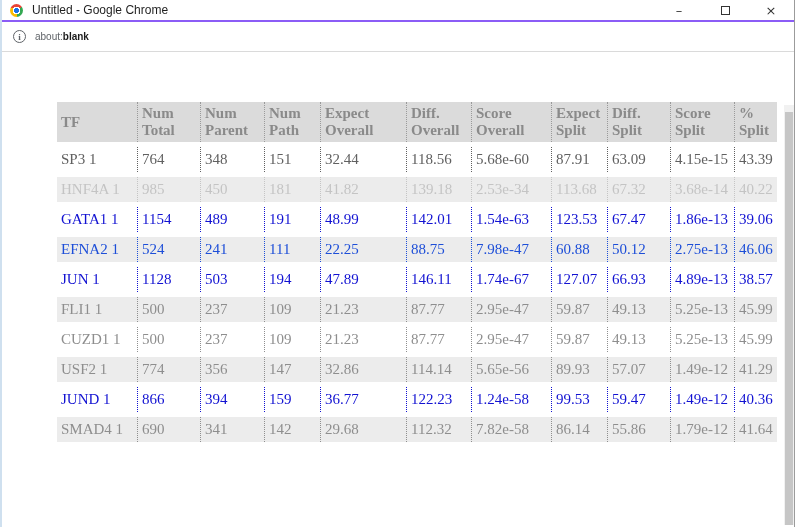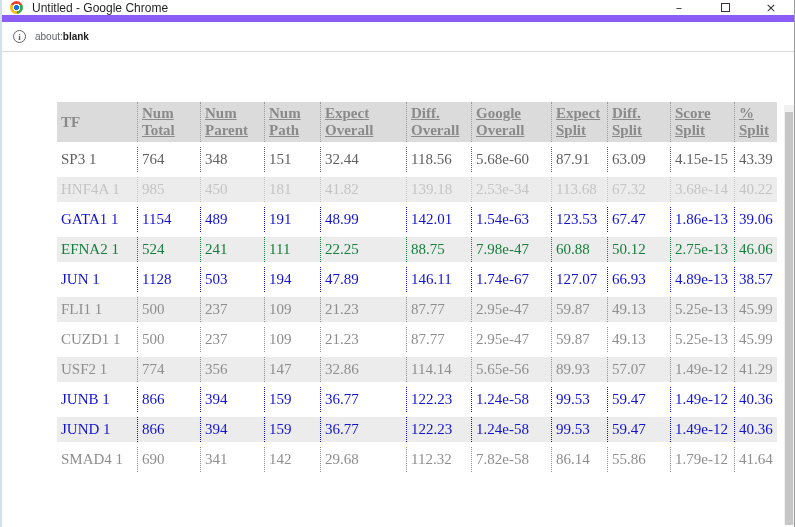--- a/index.html
+++ b/index.html
@@ -3,21 +3,21 @@
 <meta charset="utf-8">
 <style>
   * { margin:0; padding:0; box-sizing:border-box; }
   html,body { width:795px; height:527px; overflow:hidden; background:#fff;
               font-family:"Liberation Sans", sans-serif; }
   .window { position:relative; width:795px; height:527px; background:#fff;
             border-left:2px solid #cfe0ef; border-right:1px solid #9b9b9b; overflow:hidden; }
 
   
   .titlebar { height:22px; display:flex; align-items:center; background:#fff;
-              border-bottom:7px solid #8b5cf6; padding-left:8px; }
+              border-bottom:2px solid #8b5cf6; padding-left:8px; }
   .chrome-icon { width:13px; height:13px; border-radius:50%; flex:0 0 auto;
     background:
       radial-gradient(circle at center, #1a73e8 0 30%, #ffffff 30% 42%, rgba(0,0,0,0) 42%),
       conic-gradient(from -60deg, #ea4335 0 33%, #34a853 33% 66%, #fbbc05 66% 100%); }
   .win-title { font-size:12px; color:#1f1f1f; margin-left:9px; }
   .win-controls { margin-left:auto; display:flex; height:100%; }
   .win-btn { width:46px; height:100%; display:flex; align-items:center; justify-content:center;
              font-size:13px; color:#333; cursor:default; font-family:"DejaVu Sans",sans-serif; }
   .win-btn.max span { display:block; width:9px; height:9px; border:1px solid #333; }
 
@@ -34,28 +34,28 @@
   
   .content { position:relative; height:473px; overflow:hidden; }
   .table-wrap { margin:45px 0 0 55px; }
   table { border-collapse:separate; border-spacing:0 5px; table-layout:fixed;
           font-family:"Liberation Serif", serif; font-size:15px; }
   col.c0{width:80px} col.c1{width:63px} col.c2{width:64px} col.c3{width:56px}
   col.c4{width:86px} col.c5{width:65px} col.c6{width:80px} col.c7{width:56px}
   col.c8{width:63px} col.c9{width:64px} col.c10{width:43px}
   th { background:#dbdbdb; color:#8a8a8a; font-weight:bold; text-align:left;
        vertical-align:middle; padding:3px 1px 3px 4px; line-height:17px; height:40px; }
-  th + th { border-left:1px dotted #9a9a9a;text-decoration:underline; }
+  th + th { border-left:1px dotted #9a9a9a; }
   td { padding:2px 1px 2px 4px; line-height:21px; white-space:nowrap; overflow:hidden; }
   td + td { border-left:1px dotted currentColor; }
   tbody tr:nth-child(even) td { background:#ececec; }
   tr.r-dark  { color:#606060;margin-top:28px; }
   tr.r-faint { color:#c4c4c4; }
   tr.r-blue  { color:#1212d2; }
-  tr.r-red   { color:#15803d; }
+  tr.r-red   { color:#1d4ed8; }
   tr.r-gray  { color:#8e8e8e; }
 
   
   .scrollbar { position:absolute; top:53px; right:0; width:10px; height:474px;
                background:#f1f1f1; }
   .scroll-thumb { position:absolute; top:7px; bottom:0; left:1px; right:1px;
                   background:#c6c6c6; }
 </style>
 </head>
 <body>
@@ -96,21 +96,21 @@
             <col class="c10">
         </colgroup>
         <thead>
           <tr id="header-row">
               <th>TF</th>
               <th>Num Total</th>
               <th>Num Parent</th>
               <th>Num Path</th>
               <th>Expect Overall</th>
               <th>Diff. Overall</th>
-              <th>Google Overall</th>
+              <th>Score Overall</th>
               <th>Expect Split</th>
               <th>Diff. Split</th>
               <th>Score Split</th>
               <th>% Split</th>
             </tr>
         </thead>
         <tbody id="table-body">
             <tr class="r-dark">
               <td>SP3 1</td>
               <td>764</td>
@@ -209,33 +209,20 @@
               <td>147</td>
               <td>32.86</td>
               <td>114.14</td>
               <td>5.65e-56</td>
               <td>89.93</td>
               <td>57.07</td>
               <td>1.49e-12</td>
               <td>41.29</td>
             </tr>
             <tr class="r-blue">
-              <td>JUNB 1</td>
-              <td>866</td>
-              <td>394</td>
-              <td>159</td>
-              <td>36.77</td>
-              <td>122.23</td>
-              <td>1.24e-58</td>
-              <td>99.53</td>
-              <td>59.47</td>
-              <td>1.49e-12</td>
-              <td>40.36</td>
-            </tr>
-            <tr class="r-blue">
               <td>JUND 1</td>
               <td>866</td>
               <td>394</td>
               <td>159</td>
               <td>36.77</td>
               <td>122.23</td>
               <td>1.24e-58</td>
               <td>99.53</td>
               <td>59.47</td>
               <td>1.49e-12</td>

